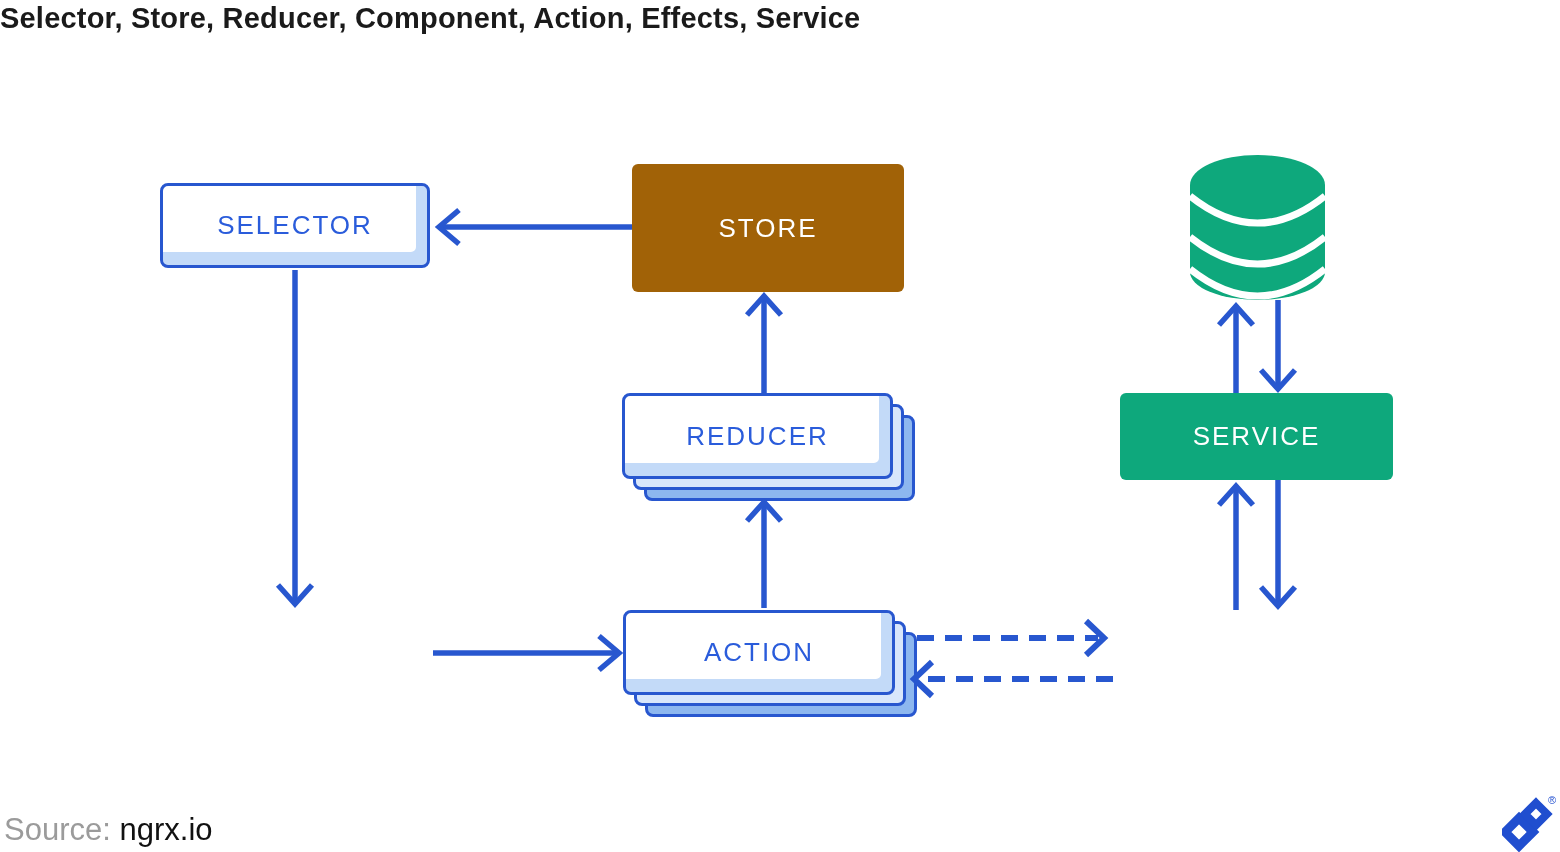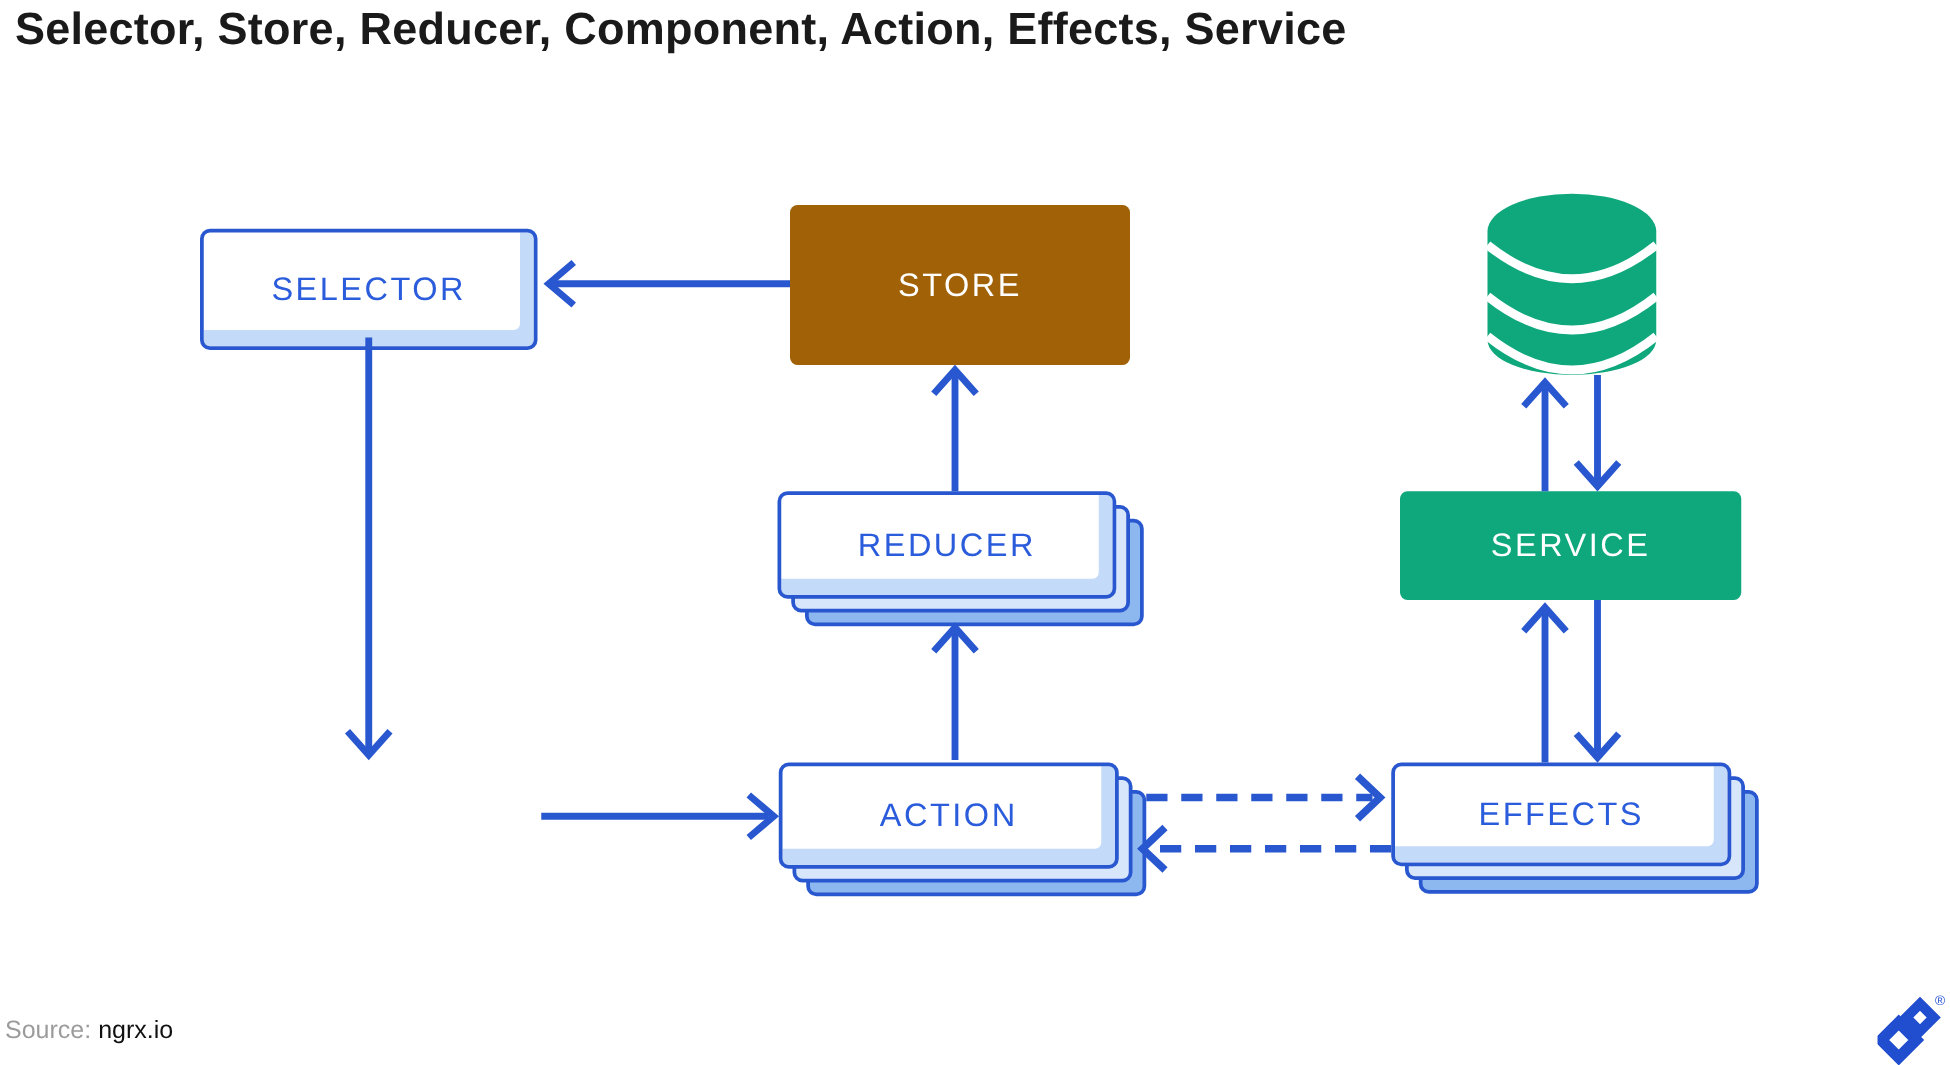--- a/index.html
+++ b/index.html
@@ -7,22 +7,22 @@
   .canvas {
     position: relative;
     width: 1560px;
     height: 852px;
     background: #ffffff;
     font-family: "Liberation Sans", sans-serif;
     overflow: hidden;
   }
   .page-title {
     position: absolute;
-    left: 12px; top: 2px;
-    font-size: 36px;
+    left: 0; top: 2px;
+    font-size: 29px;
     font-weight: bold;
     color: #1a1a1a;
     letter-spacing: 0.2px;
   }
   
   .node {
     position: absolute;
     display: flex;
     align-items: center;
     justify-content: center;
@@ -45,41 +45,41 @@
   .layer {
     position: absolute;
     left: 0; top: 0; width: 100%; height: 100%;
     border: 3px solid #2857cf;
     border-radius: 8px;
   }
   .layer.l2 { transform: translate(11px,11px); background: #d8e6fb; z-index: 1; }
   .layer.l3 { transform: translate(22px,22px); background: #8db7ef; z-index: 0; }
 
   
-  .pos-selector  { left:160px;  top:183px; width:270px; height:97px;  }
+  .pos-selector  { left:160px;  top:183px; width:270px; height:85px;  }
   .pos-store     { left:632px;  top:164px; width:272px; height:128px; border-radius:6px; }
   .pos-reducer   { left:622px;  top:393px; width:271px; height:86px;  }
   .pos-component { left:158px;  top:610px; width:275px; height:87px;  border-radius:6px; }
   .pos-action    { left:623px;  top:610px; width:272px; height:85px;  }
   .pos-effects   { left:1113px; top:610px; width:272px; height:83px;  }
   .pos-service   { left:1120px; top:393px; width:273px; height:87px;  border-radius:6px; }
 
   .arrow-layer {
     position: absolute;
     left: 0; top: 0;
     width: 1560px; height: 852px;
     z-index: 5;
     pointer-events: none;
   }
 
   
   .source-line {
     position: absolute;
-    left: 4px; bottom: 16px;
-    font-size: 20px;
+    left: 4px; bottom: 4px;
+    font-size: 31px;
     color: #9b9b9b;
   }
   .source-line .src-value { color: #111111; }
   .brand-logo {
     position: absolute;
     right: 4px; bottom: 0px;
     width: 54px; height: 58px;
   }
 </style>
 </head>
@@ -111,27 +111,20 @@
   </div>
 
   <div class="node-wrap pos-reducer">
     <i class="layer l3"></i>
     <i class="layer l2"></i>
     <div class="node outline">
       <span class="lbl">REDUCER</span>
     </div>
   </div>
 
-  <div class="node-wrap pos-effects">
-    <i class="layer l3"></i>
-    <i class="layer l2"></i>
-    <div class="node outline">
-      <span class="lbl">EFFECTS</span>
-    </div>
-  </div>
 
   <svg class="arrow-layer" viewBox="0 0 1560 852" xmlns="http://www.w3.org/2000/svg">
 
     <g>
       <path d="M1190 185 A67.5 30 0 0 1 1325 185 L1325 272 A67.5 28 0 0 1 1190 272 Z" fill="#0ea87c"></path>
       <path d="M1190 196 Q1257.5 250 1325 196" fill="none" stroke="#ffffff" stroke-width="7"></path>
       <path d="M1190 237 Q1257.5 291 1325 237" fill="none" stroke="#ffffff" stroke-width="7"></path>
       <path d="M1190 269 Q1257.5 323 1325 269" fill="none" stroke="#ffffff" stroke-width="7"></path>
     </g>
 

